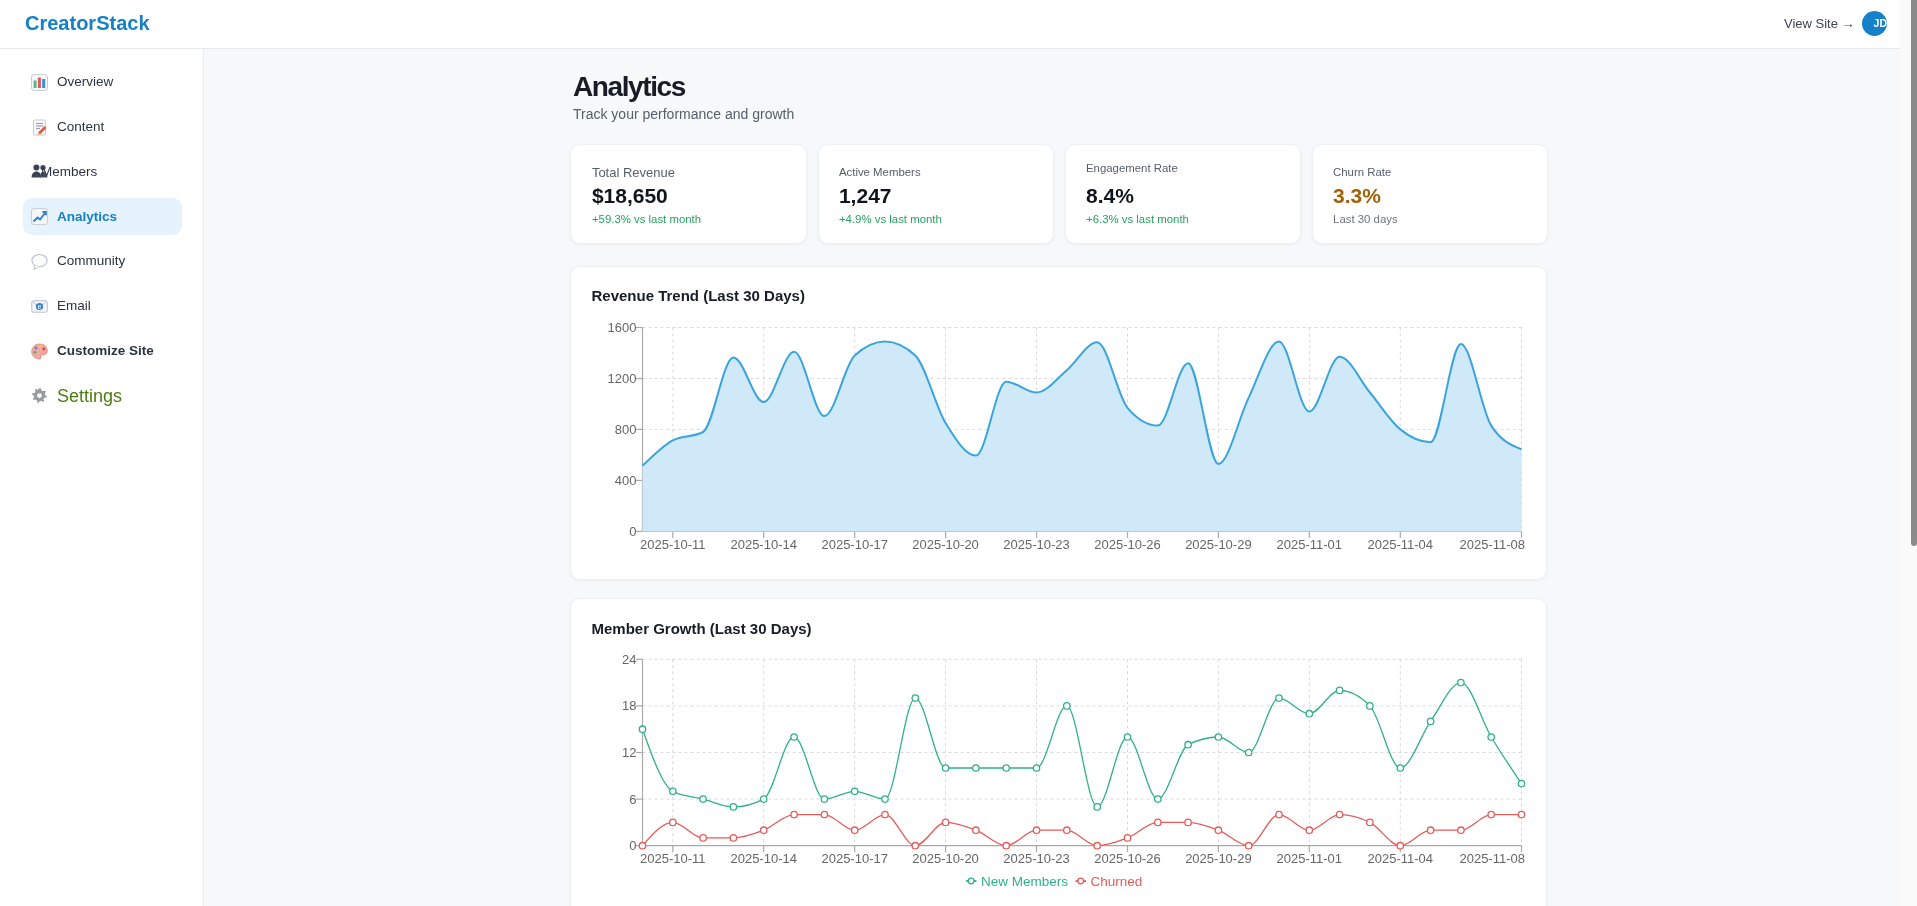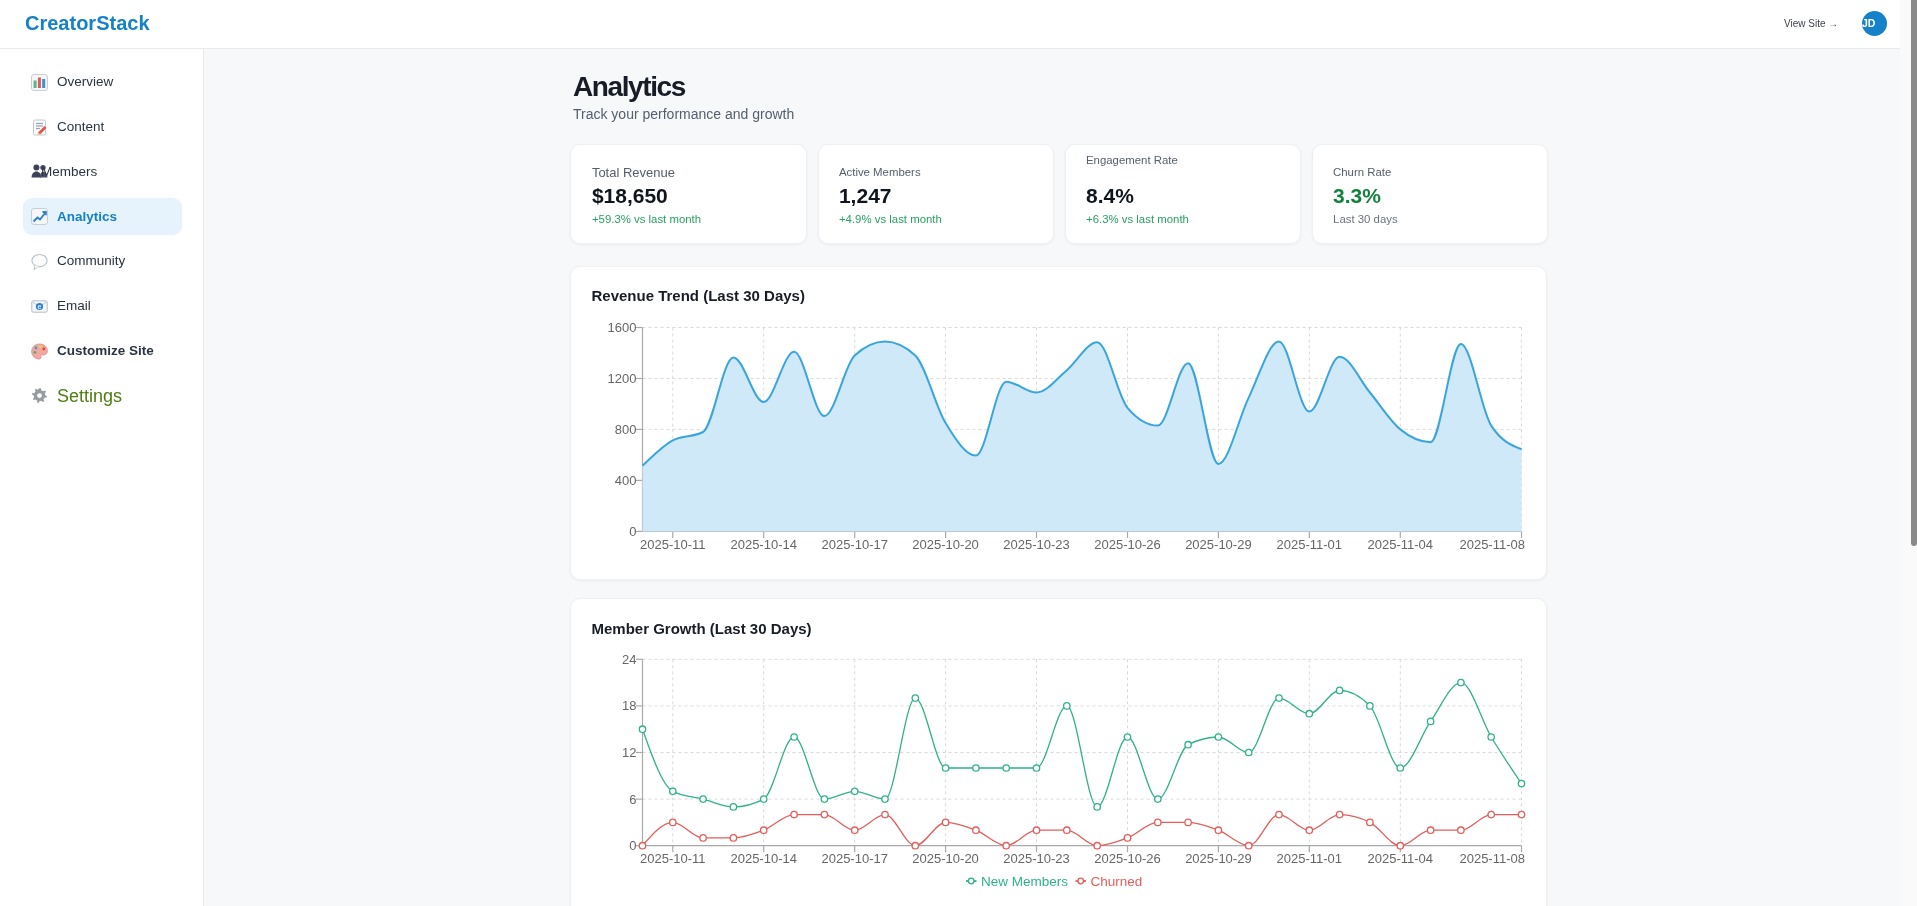--- a/index.html
+++ b/index.html
@@ -5,22 +5,22 @@
 html,body{width:1917px;height:906px;overflow:hidden;font-family:"Liberation Sans",sans-serif;}
 .abs{position:absolute}
 </style></head>
 <body>
 <div style="position:absolute;left:0;top:0;width:1917px;height:906px;background:#fff">
 
 <div class="abs" style="left:203.5px;top:49px;width:1713.5px;height:857px;background:#f6f8fa"></div>
 
 <div class="abs" style="left:0;top:0;width:1917px;height:49px;background:#fff;border-bottom:1px solid #e7e9ec"></div>
 <div class="abs" style="left:25px;top:12px;font-size:20px;line-height:22px;font-weight:700;color:#1581c8">CreatorStack</div>
-<div class="abs" style="left:1784px;top:17px;font-size:10px;line-height:14px;color:#3c4250">View Site →</div>
-<div class="abs" style="left:1862px;top:11px;width:25px;height:25px;border-radius:50%;background:#1581c8;color:#fff;font-size:10.5px;font-weight:700;text-align:left;line-height:25px">JD</div>
+<div class="abs" style="left:1784px;top:17px;font-size:13px;line-height:14px;color:#3c4250">View Site →</div>
+<div class="abs" style="left:1862px;top:11px;width:25px;height:25px;border-radius:50%;background:#1581c8;color:#fff;font-size:10.5px;font-weight:700;text-align:right;line-height:25px">JD</div>
 
 <div class="abs" style="left:0;top:49px;width:203.5px;height:857px;background:#fff;border-right:1px solid #e7e9ec"></div>
 <svg style="position:absolute;left:31px;top:73.7px" width="17" height="17" viewBox="0 0 17 17">
       <rect x="0.5" y="0.5" width="16" height="16" rx="2.5" fill="#f4f6f8" stroke="#c9ced6"></rect>
       <rect x="2.6" y="6.5" width="3" height="7.5" fill="#56b68c"></rect>
       <rect x="6.9" y="3.5" width="3" height="10.5" fill="#e25c55"></rect>
       <rect x="11.2" y="5" width="3" height="9" fill="#3f8fd6"></rect>
     </svg>
     <div style="position:absolute;left:57px;top:73.2px;font-size:13.5px;line-height:18px;color:#2b3442;font-weight:400">Overview</div>
     <svg style="position:absolute;left:31px;top:118.5px" width="17" height="17" viewBox="0 0 17 17">
@@ -78,26 +78,26 @@
 
 <div style="position:absolute;left:570.4px;top:144px;width:236.3px;height:100px;background:#fff;border:1px solid #eef1f4;border-radius:10px;box-shadow:0 1px 3px rgba(16,24,40,.05)"></div>
     <div style="position:absolute;left:591.9px;top:165.5px;font-size:13px;line-height:13px;color:#555e6b">Total Revenue</div>
     <div style="position:absolute;left:591.9px;top:183.5px;font-size:21px;line-height:24px;font-weight:700;color:#10151d">$18,650</div>
     <div style="position:absolute;left:591.9px;top:213px;font-size:11.4px;line-height:13px;color:#27a25e">+59.3% vs last month</div>
     <div style="position:absolute;left:817.5px;top:144px;width:236.3px;height:100px;background:#fff;border:1px solid #eef1f4;border-radius:10px;box-shadow:0 1px 3px rgba(16,24,40,.05)"></div>
     <div style="position:absolute;left:838.95px;top:165.5px;font-size:11.4px;line-height:13px;color:#555e6b">Active Members</div>
     <div style="position:absolute;left:838.95px;top:183.5px;font-size:21px;line-height:24px;font-weight:700;color:#10151d">1,247</div>
     <div style="position:absolute;left:838.95px;top:213px;font-size:11.4px;line-height:13px;color:#27a25e">+4.9% vs last month</div>
     <div style="position:absolute;left:1064.5px;top:144px;width:236.3px;height:100px;background:#fff;border:1px solid #eef1f4;border-radius:10px;box-shadow:0 1px 3px rgba(16,24,40,.05)"></div>
-    <div style="position:absolute;left:1086.0px;top:154px;font-size:11.4px;line-height:13px;color:#555e6b">Engagement Rate</div>
+    <div style="position:absolute;left:1086.0px;top:162px;font-size:11.4px;line-height:13px;color:#555e6b">Engagement Rate</div>
     <div style="position:absolute;left:1086.0px;top:183.5px;font-size:21px;line-height:24px;font-weight:700;color:#10151d">8.4%</div>
     <div style="position:absolute;left:1086.0px;top:213px;font-size:11.4px;line-height:13px;color:#27a25e">+6.3% vs last month</div>
     <div style="position:absolute;left:1311.6px;top:144px;width:236.3px;height:100px;background:#fff;border:1px solid #eef1f4;border-radius:10px;box-shadow:0 1px 3px rgba(16,24,40,.05)"></div>
     <div style="position:absolute;left:1333.0500000000002px;top:165.5px;font-size:11.4px;line-height:13px;color:#555e6b">Churn Rate</div>
-    <div style="position:absolute;left:1333.0500000000002px;top:183.5px;font-size:21px;line-height:24px;font-weight:700;color:#15803d">3.3%</div>
+    <div style="position:absolute;left:1333.0500000000002px;top:183.5px;font-size:21px;line-height:24px;font-weight:700;color:#a16207">3.3%</div>
     <div style="position:absolute;left:1333.0500000000002px;top:213px;font-size:11.4px;line-height:13px;color:#6b7280">Last 30 days</div>
 
 <div class="abs" style="left:570.4px;top:266px;width:977px;height:314px;background:#fff;border:1px solid #eef1f4;border-radius:10px;box-shadow:0 1px 3px rgba(16,24,40,.05)"></div>
 <div class="abs" style="left:570.4px;top:597.5px;width:977px;height:345px;background:#fff;border:1px solid #eef1f4;border-radius:10px;box-shadow:0 1px 3px rgba(16,24,40,.05)"></div>
 <div class="abs" style="left:591.5px;top:287px;font-size:15px;line-height:18px;font-weight:700;color:#171c26">Revenue Trend (Last 30 Days)</div>
 <div class="abs" style="left:591.5px;top:620px;font-size:15px;line-height:18px;font-weight:700;color:#171c26">Member Growth (Last 30 Days)</div>
 
 <svg class="abs" style="left:0;top:0" width="1917" height="906" viewBox="0 0 1917 906" font-family="Liberation Sans,sans-serif">
 <line x1="642.5" y1="480.4" x2="1521.5" y2="480.4" stroke="#d9d9d9" stroke-width="1" stroke-dasharray="3 3"></line>
       <line x1="642.5" y1="429.4" x2="1521.5" y2="429.4" stroke="#d9d9d9" stroke-width="1" stroke-dasharray="3 3"></line>

